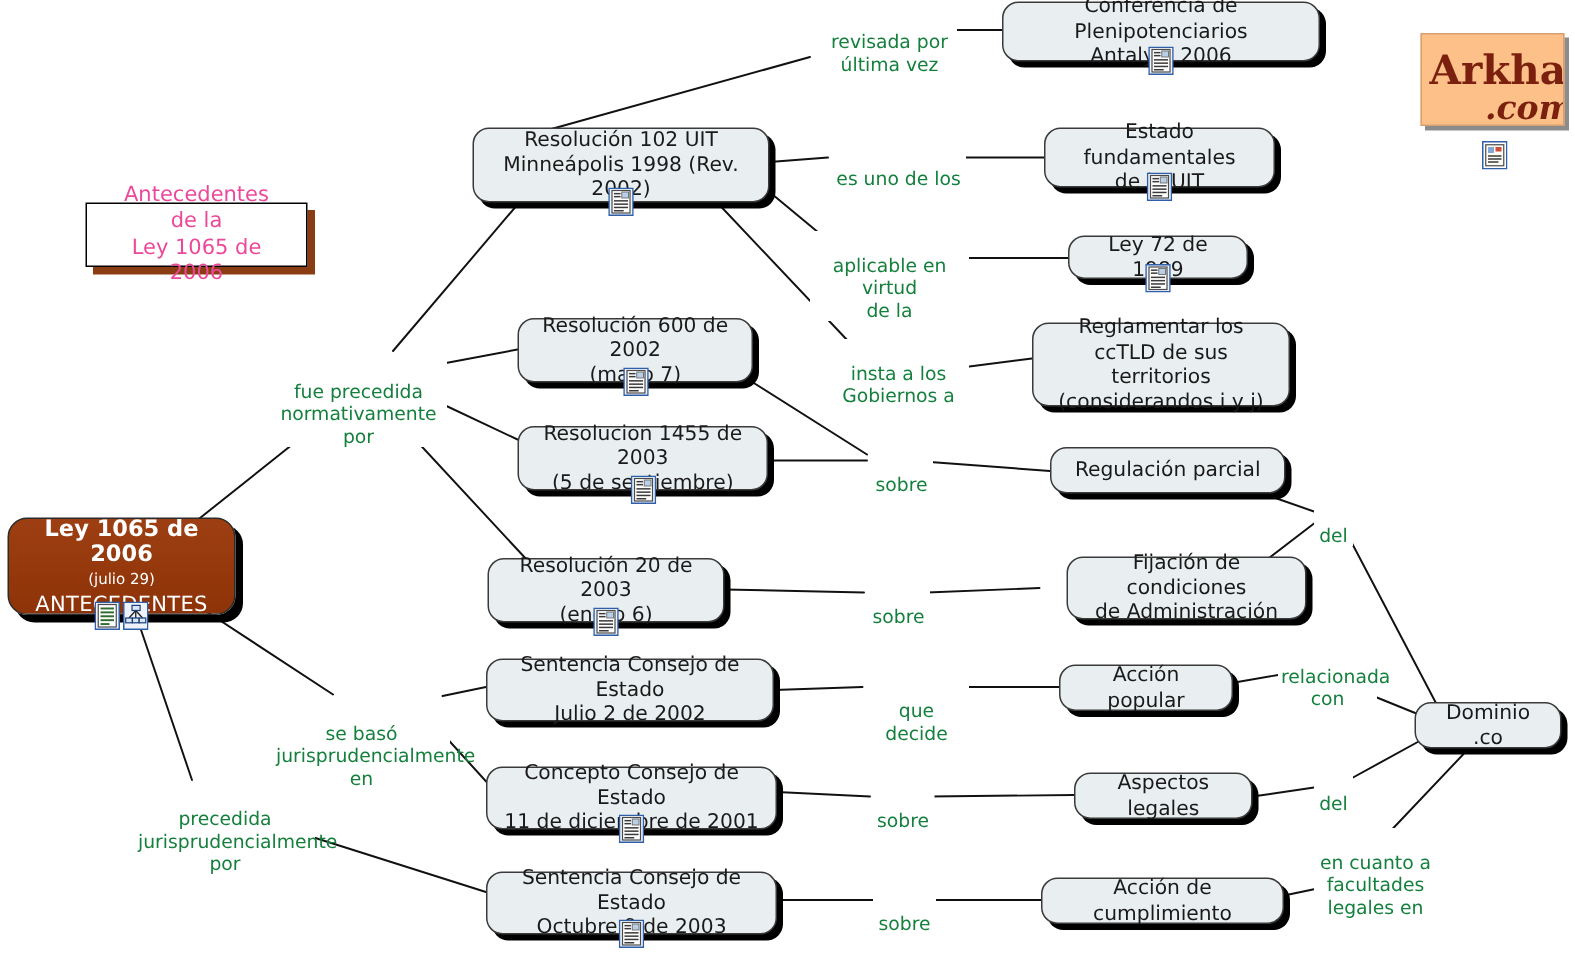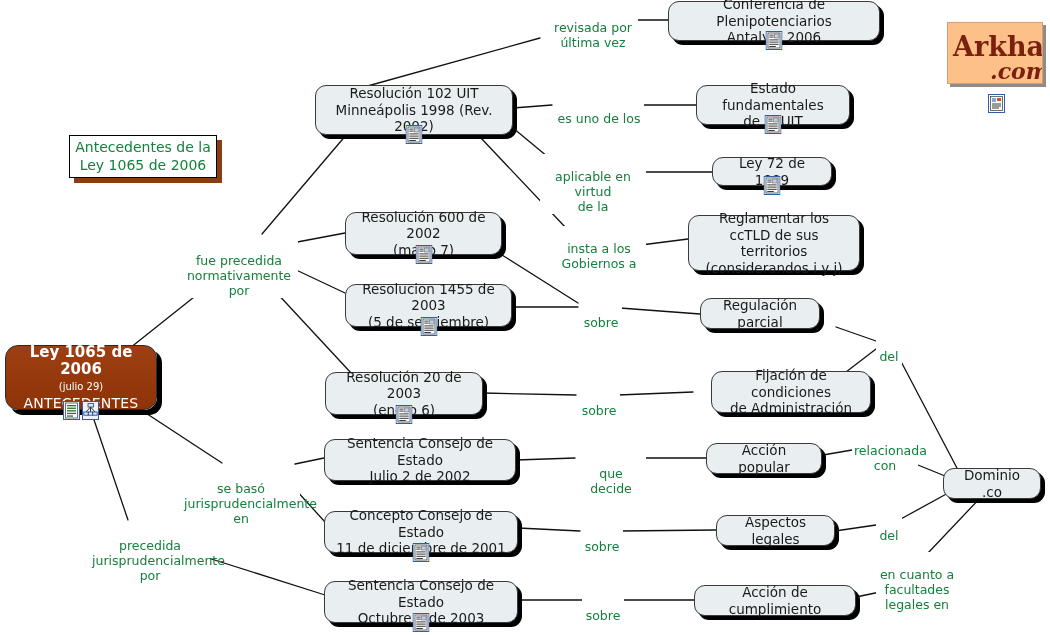--- a/index.html
+++ b/index.html
@@ -52,22 +52,22 @@
     bottom:-11px;display:flex;gap:2px;z-index:5;
   }
   .rooticons span{width:17px;height:19px;display:block;}
 
   
   .titlebox{
     position:absolute;z-index:3;box-sizing:border-box;
     background:#ffffff;border:1.5px solid #000000;
     box-shadow:5px 5px 0 0 #8a3c12;
     display:flex;align-items:center;justify-content:center;text-align:center;
-    font-size:14px;line-height:17.5px;color:#15803d;
-    padding:3px 4px;white-space:pre-line;margin-left:12px;
+    font-size:14px;line-height:17.5px;color:#ec4899;
+    padding:3px 24px;white-space:pre-line;
   }
 
   
   .logo{
     position:absolute;z-index:3;box-sizing:border-box;
     background:#fcc088;
     border:1px solid #d8a070;
     box-shadow:3px 3px 0 0 rgba(0,0,0,.45);
     overflow:hidden;
   }
@@ -346,21 +346,21 @@
             <rect x="3.8" y="5.6" width="4.4" height="1"></rect>
             <rect x="3.8" y="8.4" width="9.4" height="1"></rect>
             <rect x="3.8" y="10.6" width="9.4" height="1"></rect>
             <rect x="3.8" y="12.8" width="9.4" height="1"></rect>
             <rect x="3.8" y="15" width="6.5" height="1"></rect>
           </g>
       </svg>
     </span>
   </div>
 
-  <div class="node" style="left:700px;top:298px;width:120px;height:31px;">
+  <div class="node" style="left:700px;top:298px;width:157px;height:31px;">
     <span class="txt">Regulación parcial</span>
   </div>
 
   <div class="node" style="left:325px;top:372px;width:158px;height:43px;">
     <span class="txt">Resolución 20 de 2003
 (enero 6)</span>
     <span class="docicon">
       <svg width="17" height="19" viewBox="0 0 17 19" xmlns="http://www.w3.org/2000/svg">
         <rect x="0.5" y="0.5" width="16" height="18" fill="#eef3fb" stroke="#2f5fa8"></rect>
         <rect x="2.5" y="2" width="12" height="15" fill="#ffffff" stroke="#4a4a4a" stroke-width=".8"></rect>

